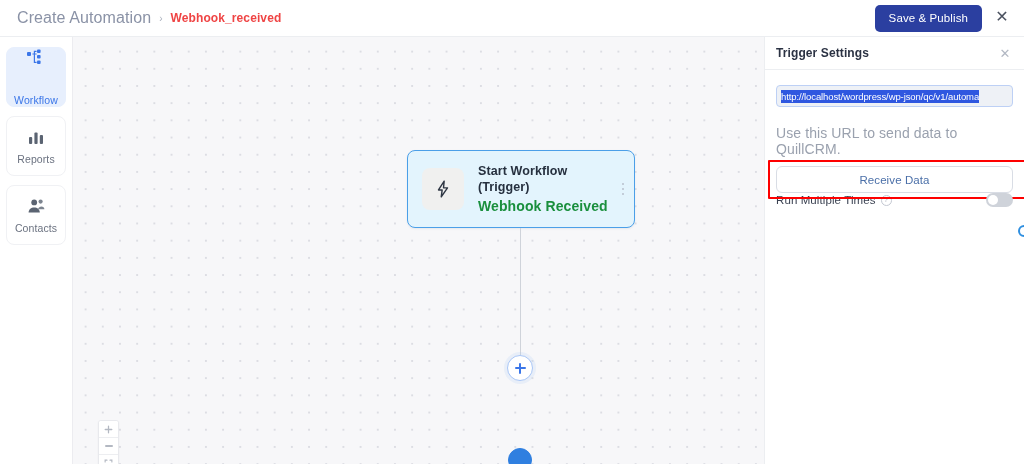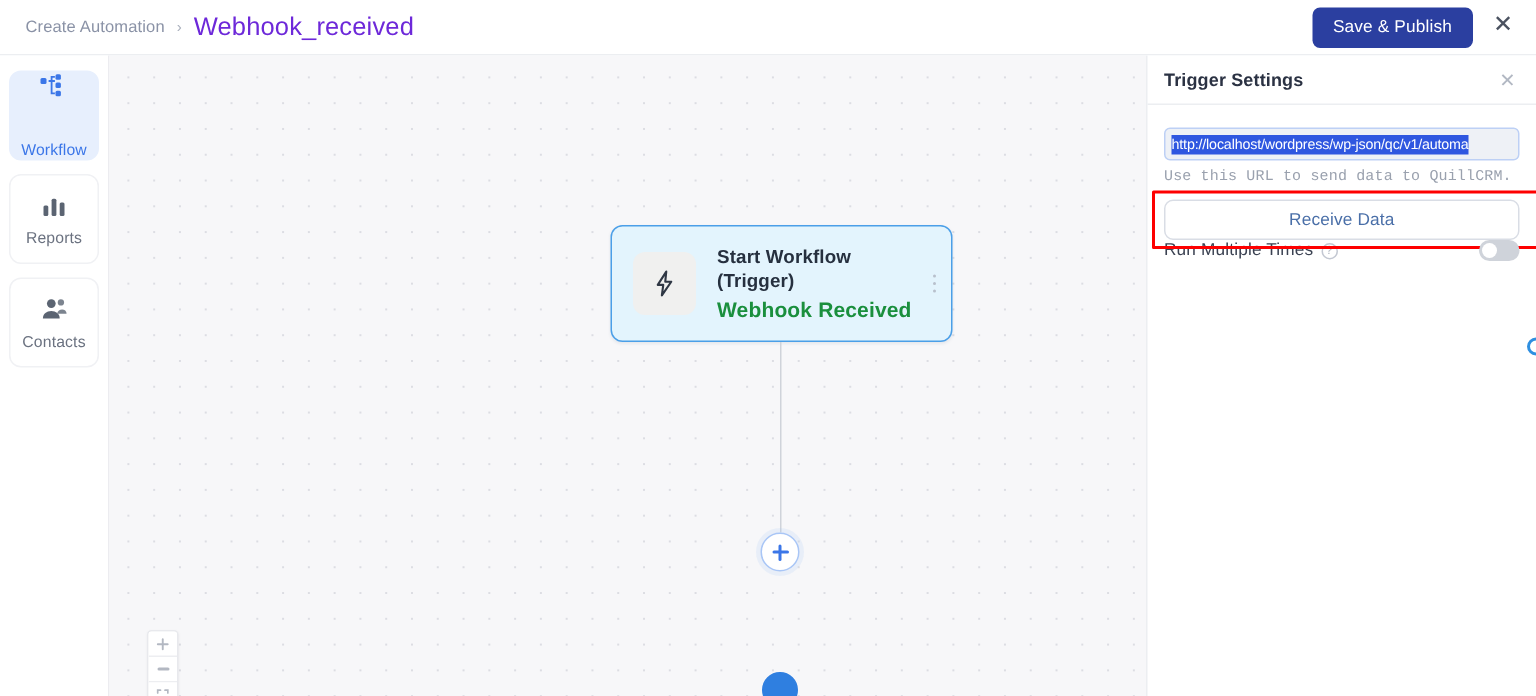--- a/index.html
+++ b/index.html
@@ -11,23 +11,23 @@
   }
   #app { position: relative; width: 1024px; height: 464px; }
 
   
   .topbar {
     position: absolute; left: 0; top: 0; width: 1024px; height: 37px;
     background: #ffffff; border-bottom: 1px solid #eceef1;
     display: flex; align-items: center;
   }
   .breadcrumb { display: flex; align-items: center; padding-left: 17px; gap: 8px; }
-  .crumb-root { font-size: 11px; color: #8a92a6; letter-spacing: .1px; }
+  .crumb-root { font-size: 16px; color: #8a92a6; letter-spacing: .1px; }
   .crumb-sep { font-size: 10px; color: #aab0bd; }
-  .crumb-current { font-size: 17px; color: #6d28d9; font-weight: normal; letter-spacing: .1px; }
+  .crumb-current { font-size: 12px; color: #ef4444; font-weight: bold; letter-spacing: .1px; }
 
   .topbar-right {
     margin-left: auto; display: flex; align-items: center; gap: 10px; padding-right: 12px;
   }
   .btn-publish {
     background: #2b3fa0; color: #ffffff; border: none; border-radius: 5px;
     font-size: 11.5px; font-family: inherit; padding: 7px 14px 8px; cursor: pointer;
     letter-spacing: .1px;
     text-align: right;
   }
@@ -141,21 +141,21 @@
   .url-input {
     margin-top: 4px; width: 100%; height: 22px; border: 1px solid #bdd0f5;
     border-radius: 4px; background: #eef1f6; display: flex; align-items: center;
     padding: 0 4px; overflow: hidden; cursor: text;
   }
   .url-text {
     font-size: 9.5px; color: #ffffff; background: #2f57e0; white-space: nowrap;
     letter-spacing: -.1px; padding: 1px 0;
   }
   .helper {
-    margin-top: 6px; font-size: 10px; color: #9aa1ae; letter-spacing: .1px; font-family: Liberation Mono, monospace;
+    margin-top: 18px; font-size: 14px; color: #9aa1ae; letter-spacing: .1px;
   }
 
   .receive-wrap { position: relative; margin-top: 9px; }
   .highlight-box {
     position: absolute; left: -8px; top: -6px; right: -13px; bottom: -6px;
     border: 2.5px solid #fe0000; border-radius: 1px; pointer-events: none;
   }
   .btn-receive {
     width: 100%; height: 27px; background: #ffffff; border: 1px solid #d9dde5;
     border-radius: 6px; font-family: inherit; font-size: 11.5px; color: #4a6fa8;

